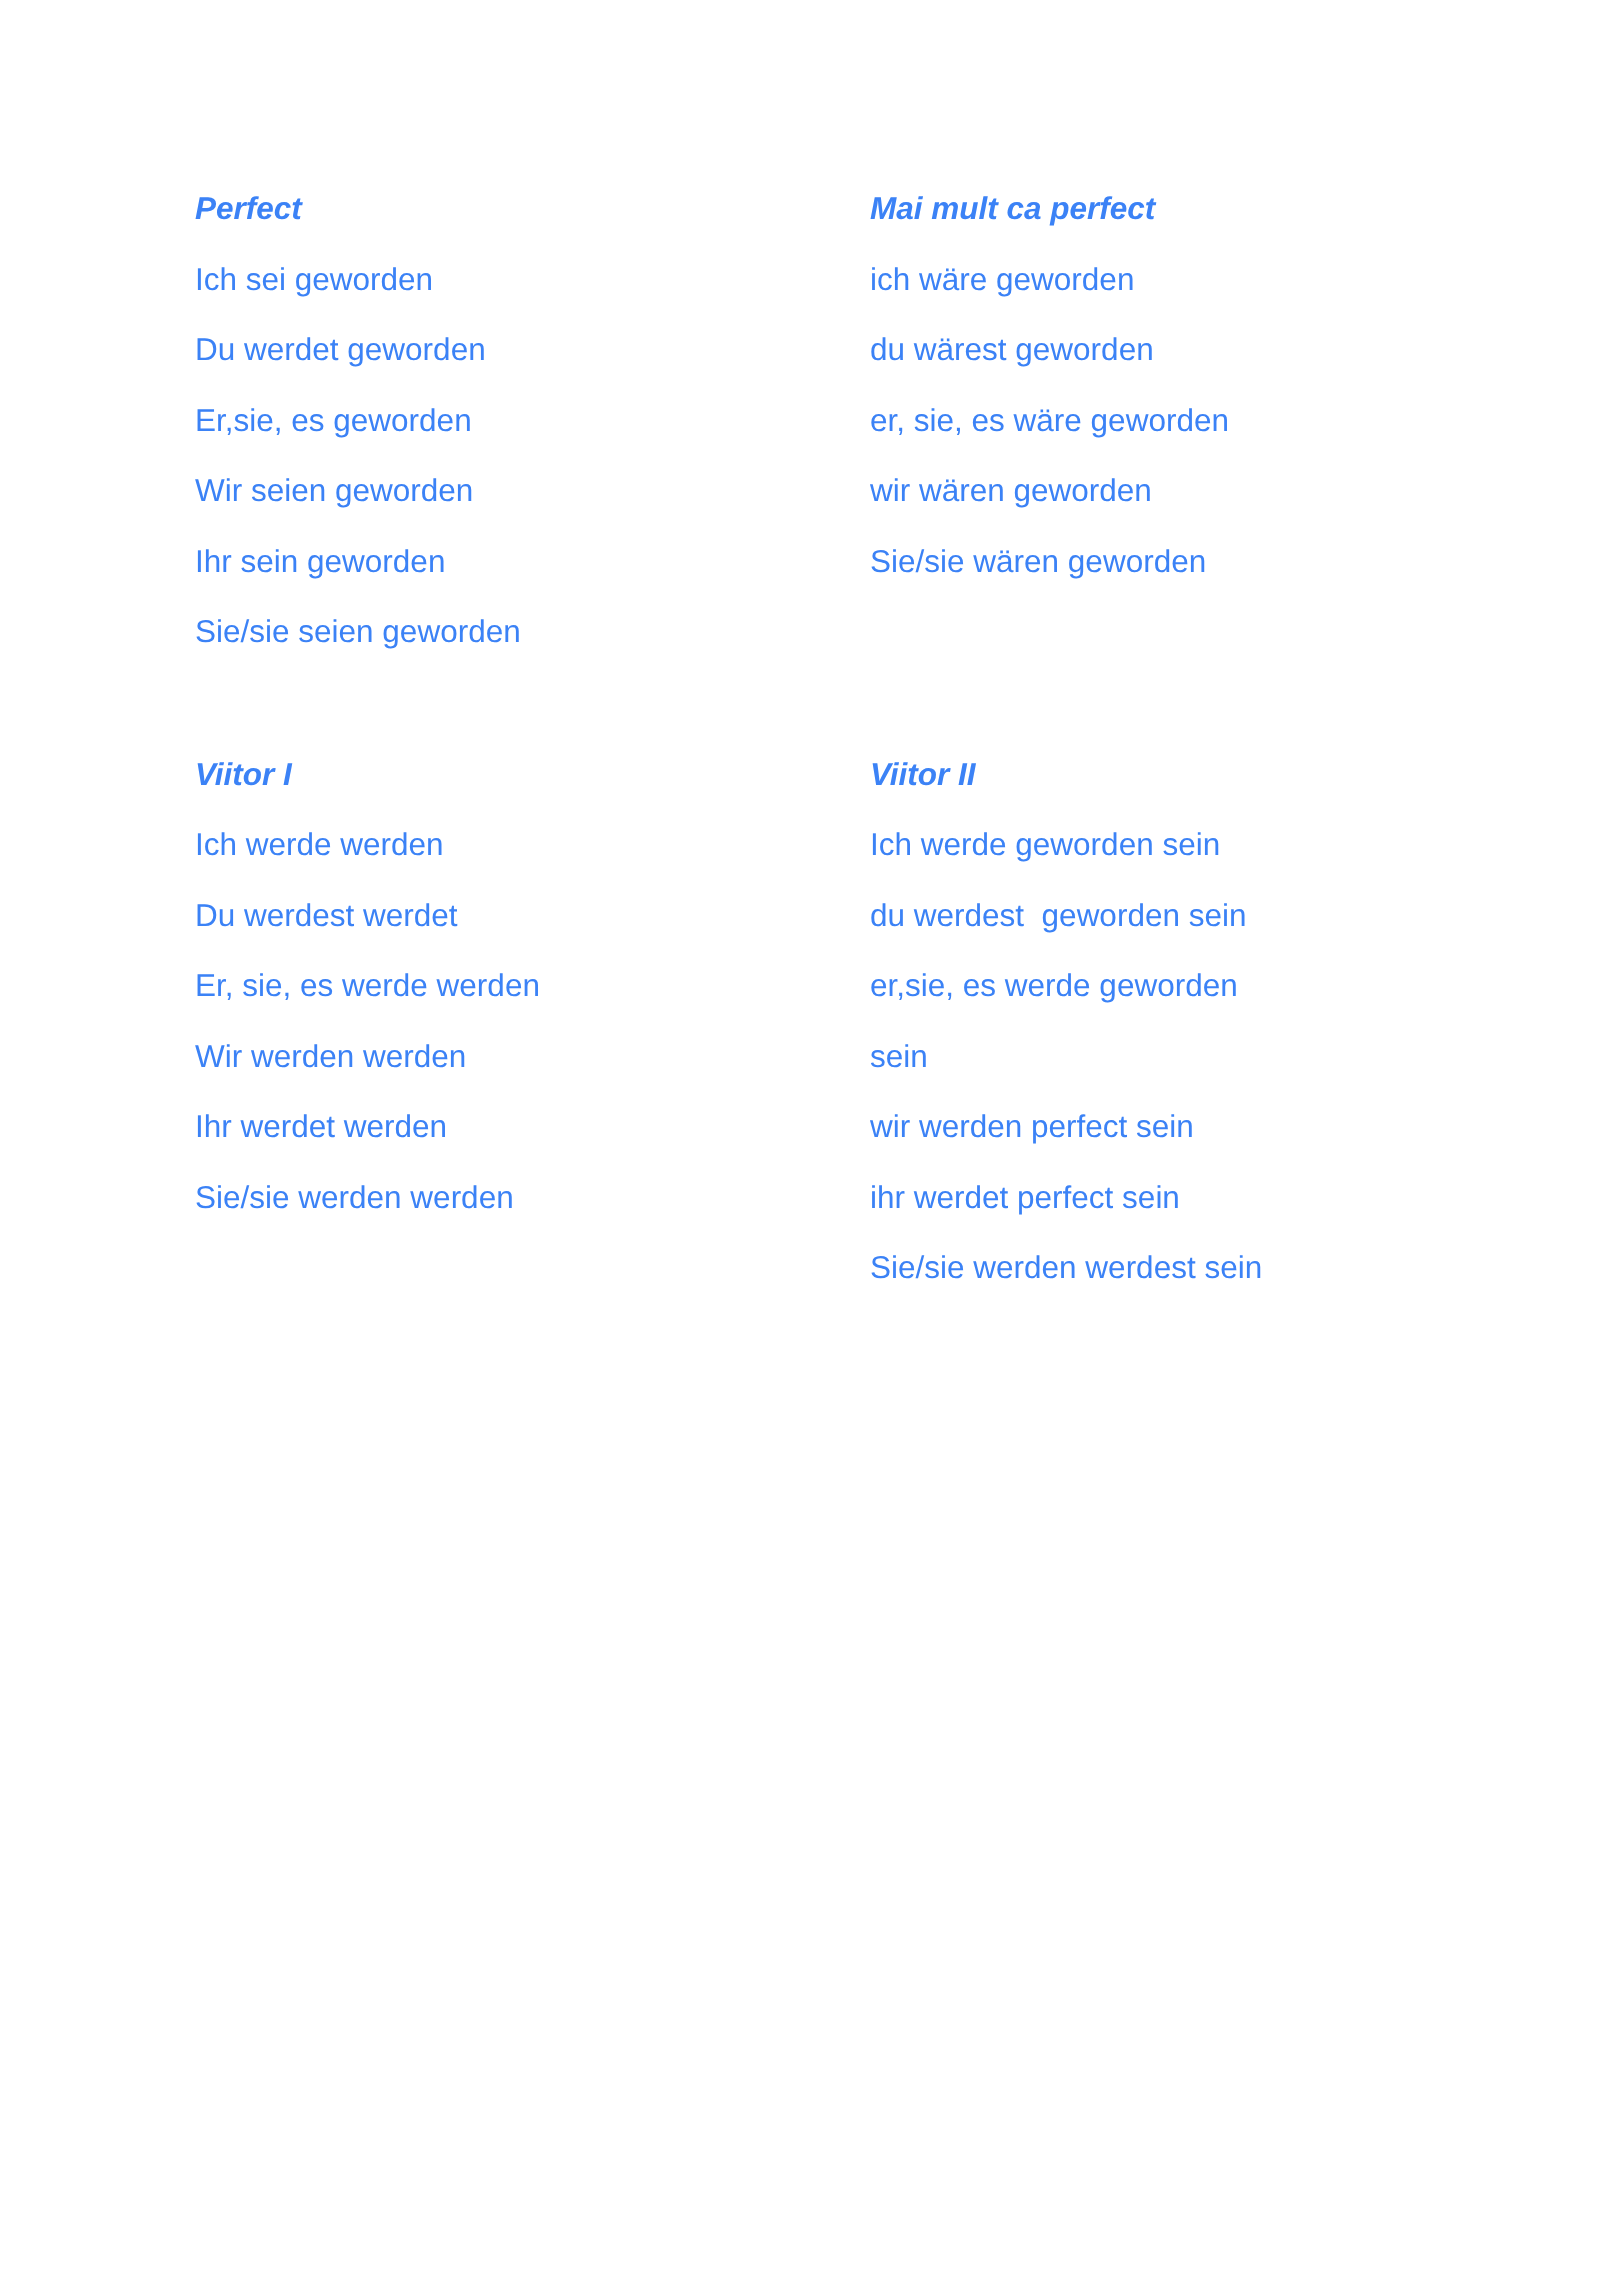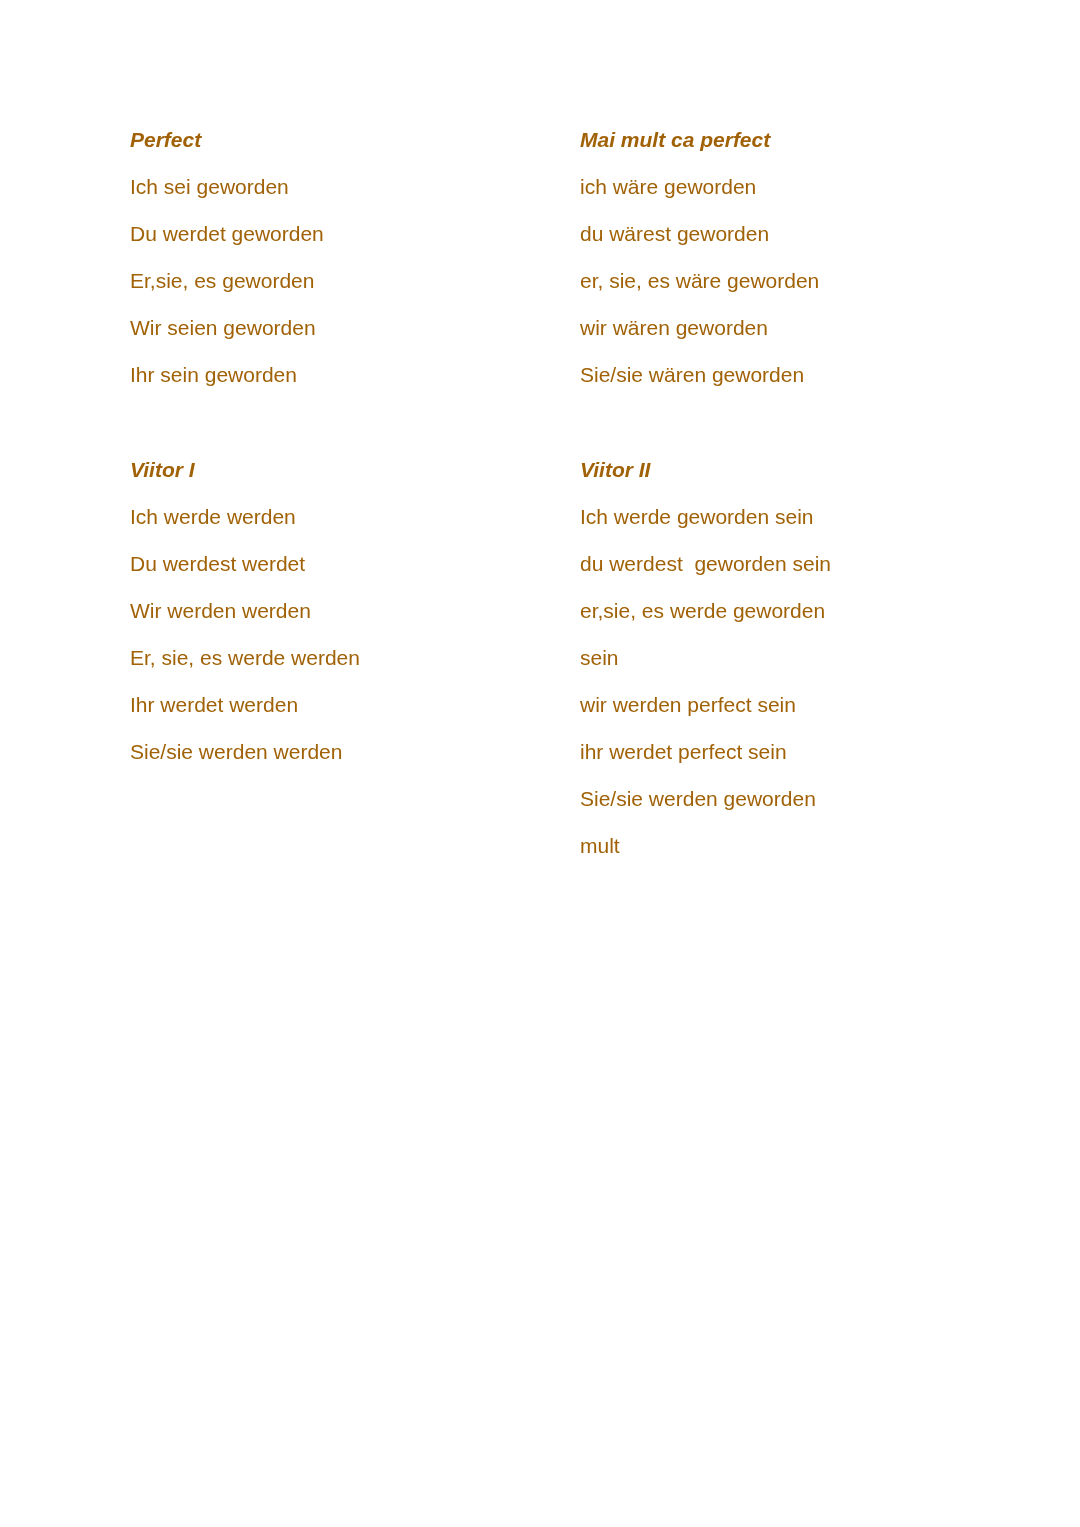--- a/index.html
+++ b/index.html
@@ -6,21 +6,21 @@
     margin: 0;
     padding: 0;
     background: #ffffff;
   }
   .page {
     position: relative;
     width: 888px;
     height: 1527px;
     background: #ffffff;
     font-family: "Liberation Sans", sans-serif;
-    color: #a16207;
+    color: #3b82f6;
     overflow: hidden;
   }
   .content {
     position: absolute;
     top: 116px;
     left: 130px;
     right: 40px;
   }
   .row {
     display: flex;
@@ -56,46 +56,47 @@
   <div class="content">
 
     <div class="row">
       <div class="col">
         <p class="heading">Perfect</p>
         <p class="line">Ich sei geworden</p>
         <p class="line">Du werdet geworden</p>
         <p class="line">Er,sie, es geworden</p>
         <p class="line">Wir seien geworden</p>
         <p class="line">Ihr sein geworden</p>
+        <p class="line">Sie/sie seien geworden</p>
       </div>
       <div class="col">
         <p class="heading">Mai mult ca perfect</p>
         <p class="line">ich wäre geworden</p>
         <p class="line">du wärest geworden</p>
         <p class="line">er, sie, es wäre geworden</p>
         <p class="line">wir wären geworden</p>
         <p class="line">Sie/sie wären geworden</p>
       </div>
     </div>
 
     <div class="row row-2">
       <div class="col">
         <p class="heading">Viitor I</p>
         <p class="line">Ich werde werden</p>
         <p class="line">Du werdest werdet</p>
+        <p class="line">Er, sie, es werde werden</p>
         <p class="line">Wir werden werden</p>
-        <p class="line">Er, sie, es werde werden</p>
         <p class="line">Ihr werdet werden</p>
         <p class="line">Sie/sie werden werden</p>
       </div>
       <div class="col">
         <p class="heading">Viitor II</p>
         <p class="line">Ich werde geworden sein</p>
         <p class="line">du werdest  geworden sein</p>
         <p class="line">er,sie, es werde geworden sein</p>
         <p class="line">wir werden perfect sein</p>
         <p class="line">ihr werdet perfect sein</p>
-        <p class="line">Sie/sie werden geworden mult</p>
+        <p class="line">Sie/sie werden werdest sein</p>
       </div>
     </div>
 
   </div>
 </div>
 
 </body></html>

